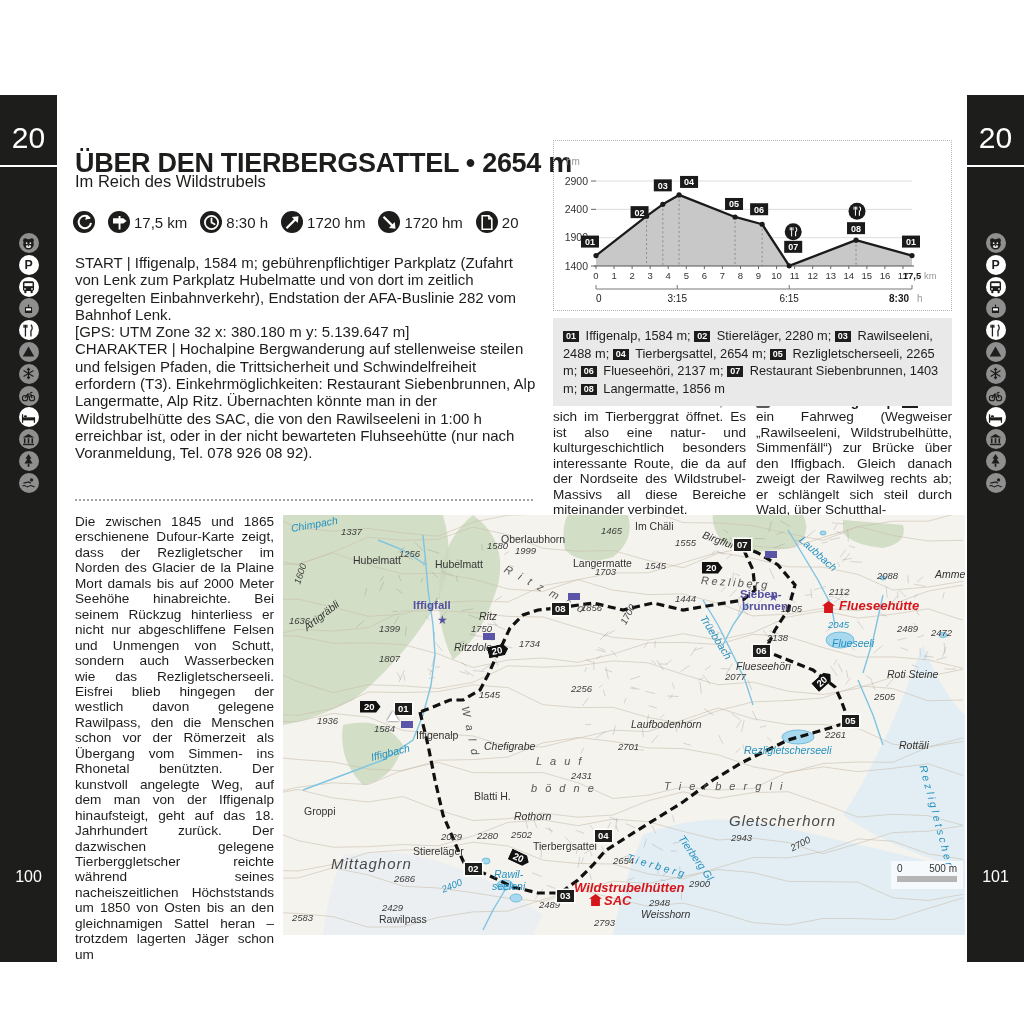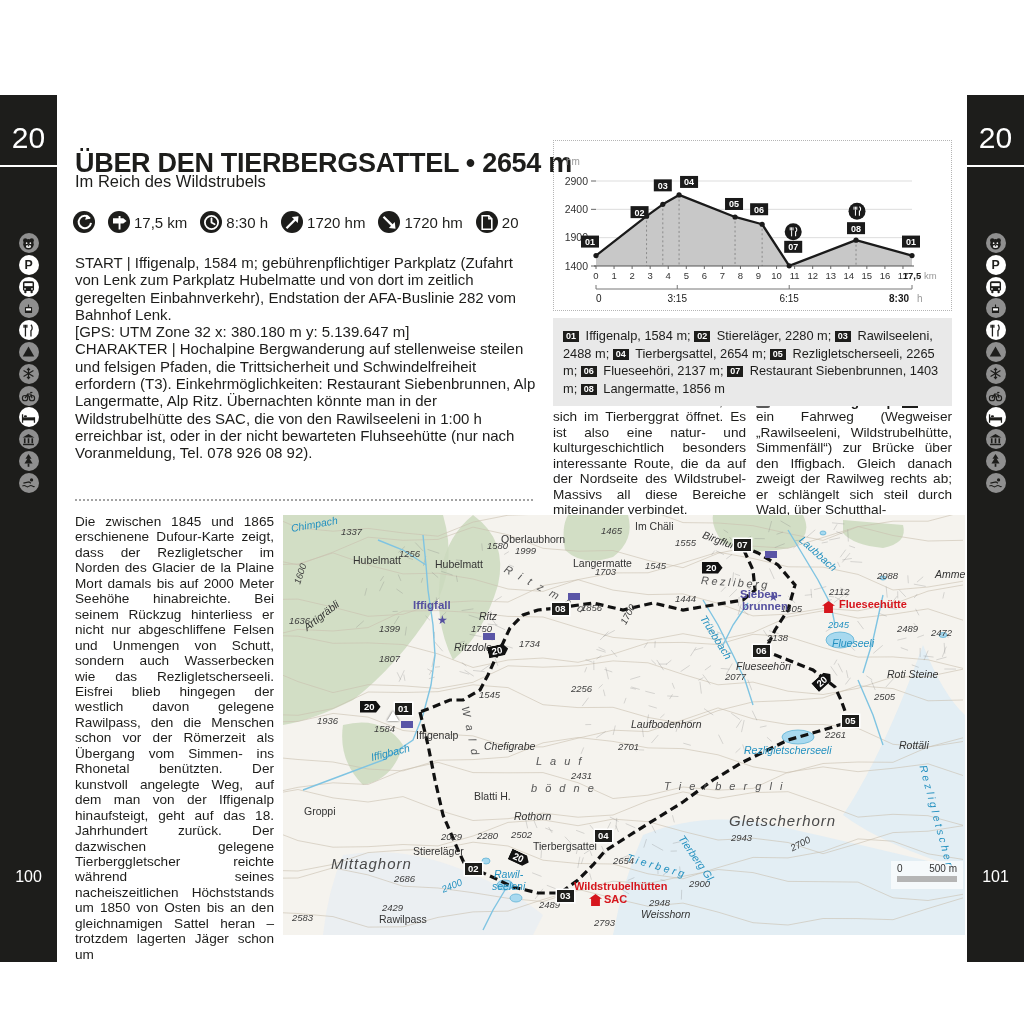--- a/index.html
+++ b/index.html
@@ -42,21 +42,21 @@
   
   #map{position:absolute;left:283px;top:515px;width:682px;height:420px;background:#f5f3ee;overflow:hidden;}
   #map svg{position:absolute;left:0;top:0;}
   .maplabel{position:absolute;white-space:nowrap;transform-origin:left center;line-height:1;}
   .l-place{font-size:10.5px;color:#333;}
   .l-placei{font-style:italic;font-size:10.5px;color:#333;}
   .l-spot{font-style:italic;font-size:9.5px;color:#3d3d3d;}
   .l-water{font-style:italic;font-size:10.5px;color:#2491c0;}
   .l-waterspot{font-style:italic;font-size:9.5px;color:#2491c0;}
   .l-purpleb{font-weight:bold;font-size:11.5px;color:#55509f;}
-  .l-red{font-weight:bold;font-size:11px;color:#d6161d;}
+  .l-red{font-weight:bold;font-size:13px;color:#d6161d;font-style:italic;}
   .l-area{font-style:italic;font-size:11px;color:#555;letter-spacing:2.5px;}
   .l-areaL{font-style:italic;font-size:15px;color:#4a4a4a;letter-spacing:1px;}
   .l-badge{background:#1d1d1b;color:#fff;font-weight:bold;font-size:9.5px;padding:1px 3px;
     box-shadow:0 0 0 1.5px #fff;}
   .l-badge20,.l-badge20arrow{background:#111;color:#fff;font-weight:bold;font-size:9.5px;padding:1px 6px 1px 4px;
     clip-path:polygon(0 0,78% 0,100% 50%,78% 100%,0 100%);}
   .l-star{color:#55509f;font-size:12px;}
   .l-hutred{width:13px;height:12px;background:#d6161d;
     clip-path:polygon(50% 0,100% 40%,84% 40%,84% 100%,16% 100%,16% 40%,0 40%);}
   .l-hutpurple{width:12px;height:7px;background:#5a55a6;}

